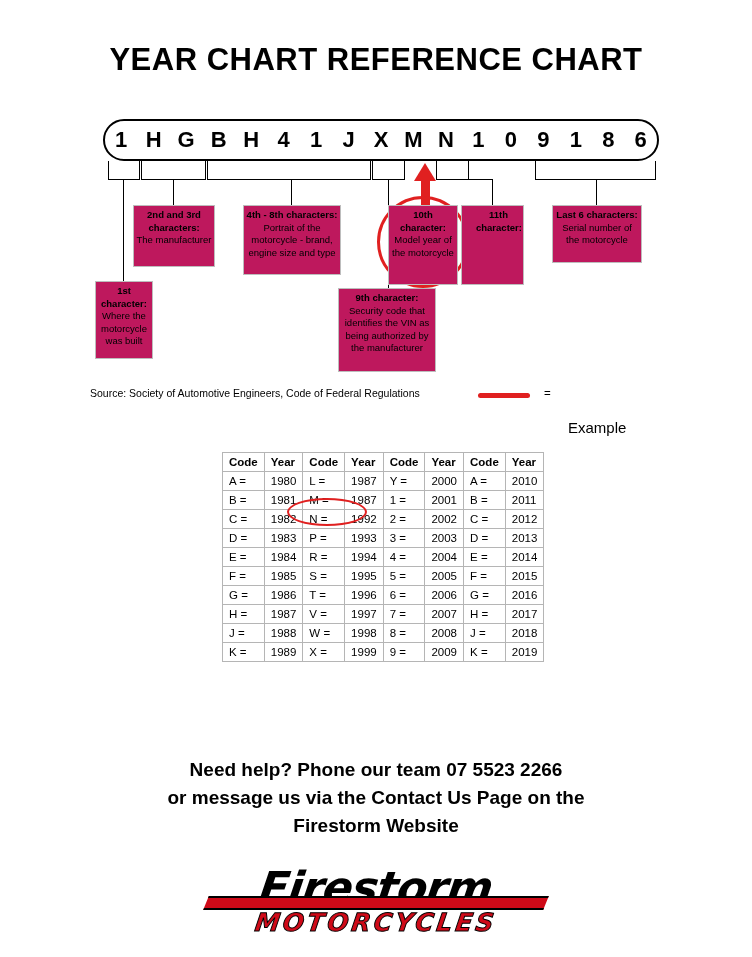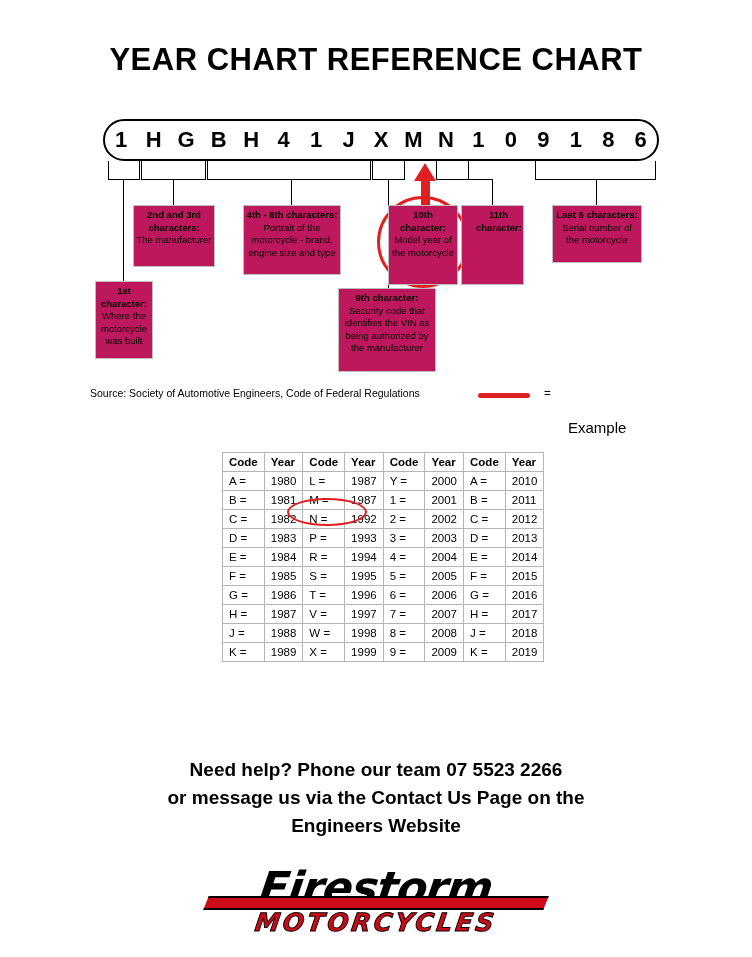--- a/index.html
+++ b/index.html
@@ -436,20 +436,20 @@
       <td class="yr">2019</td>
     </tr>
   </tbody>
 </table>
 
 <div id="red-circle-table"></div>
 
 <div id="footer">
   <div>Need help?  Phone our team 07 5523 2266</div>
   <div>or message us via the Contact Us Page on the</div>
-  <div>Engineers Website</div>
+  <div>Firestorm Website</div>
 </div>
 
 <div id="logo">
   <div id="logo-word1">Firestorm</div>
   <div id="logo-swoosh"></div>
   <div id="logo-word2">MOTORCYCLES</div>
 </div>
 
 </body></html>

